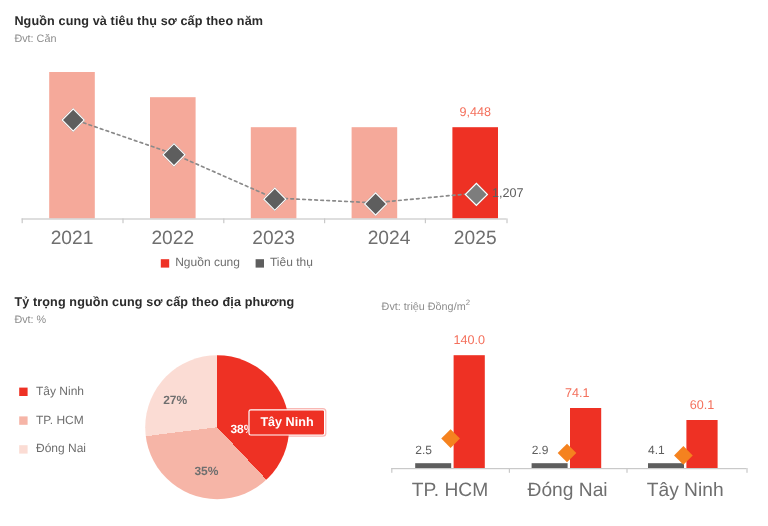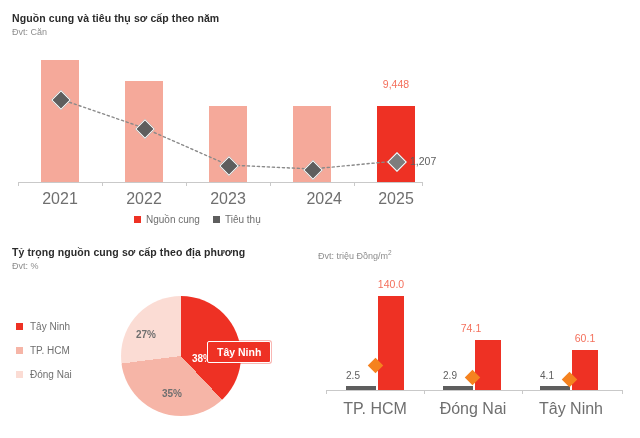--- a/index.html
+++ b/index.html
@@ -123,21 +123,21 @@
   <div class="subtitle">Đvt: Căn</div>
 
   <div class="plot" style="left:0; top:38px; width:420px; height:150px;">
 
     <div class="bar" style="left:29px; top:10px; width:38px; height:122px; background:#f5a99a;"></div>
     <div class="bar" style="left:113px; top:31px; width:38px; height:101px; background:#f5a99a;"></div>
     <div class="bar" style="left:197px; top:56px; width:38px; height:76px; background:#f5a99a;"></div>
     <div class="bar" style="left:281px; top:56px; width:38px; height:76px; background:#f5a99a;"></div>
     <div class="bar" style="left:365px; top:56px; width:38px; height:76px; background:#ee3124;"></div>
 
-    <div class="val-label" style="left:355px; top:28px; width:58px; color:#f4705c; font-size:10.5px;">9,448</div>
+    <div class="val-label" style="left:355px; top:38px; width:58px; color:#f4705c; font-size:10.5px;">9,448</div>
 
     <svg style="position:absolute; left:0; top:0; width:420px; height:150px; overflow:visible;">
       <polyline points="48,49 132,78 216,115 300,119 384,111" fill="none" stroke="#8a8a8a" stroke-width="1.4" stroke-dasharray="2.2 2.8" stroke-linecap="round"></polyline>
     </svg>
 
     <div class="diamond" style="left:42px; top:43px; width:12px; height:12px; background:#5e5e5e; border:1.5px solid #ffffff;"></div>
     <div class="diamond" style="left:126px; top:72px; width:12px; height:12px; background:#5e5e5e; border:1.5px solid #ffffff;"></div>
     <div class="diamond" style="left:210px; top:109px; width:12px; height:12px; background:#5e5e5e; border:1.5px solid #ffffff;"></div>
     <div class="diamond" style="left:294px; top:113px; width:12px; height:12px; background:#5e5e5e; border:1.5px solid #ffffff;"></div>
     <div class="diamond" style="left:378px; top:105px; width:12px; height:12px; background:#7d7d7d; border:1.5px solid #ffffff;"></div>
@@ -212,21 +212,21 @@
     <div class="bar" style="left:28px; top:104px; width:30px; height:4px; background:#5e5e5e;"></div>
     <div class="bar" style="left:60px; top:14px; width:26px; height:94px; background:#ee3124;"></div>
     <div class="diamond" style="left:52px; top:78px; width:11px; height:11px; background:#f5821f;"></div>
     <div class="val-label" style="left:18px; top:88px; width:34px; color:#5e5e5e;">2.5</div>
     <div class="val-label" style="left:46px; top:-4px; width:54px; color:#f4705c; font-size:10.5px;">140.0</div>
 
     <div class="bar" style="left:125px; top:104px; width:30px; height:4px; background:#5e5e5e;"></div>
     <div class="bar" style="left:157px; top:58px; width:26px; height:50px; background:#ee3124;"></div>
     <div class="diamond" style="left:149px; top:90px; width:11px; height:11px; background:#f5821f;"></div>
     <div class="val-label" style="left:115px; top:88px; width:34px; color:#5e5e5e;">2.9</div>
-    <div class="val-label" style="left:126px; top:40px; width:54px; color:#f4705c; font-size:10.5px;">74.1</div>
+    <div class="val-label" style="left:136px; top:40px; width:54px; color:#f4705c; font-size:10.5px;">74.1</div>
 
     <div class="bar" style="left:222px; top:104px; width:30px; height:4px; background:#5e5e5e;"></div>
     <div class="bar" style="left:254px; top:68px; width:26px; height:40px; background:#ee3124;"></div>
     <div class="diamond" style="left:246px; top:92px; width:11px; height:11px; background:#f5821f;"></div>
     <div class="val-label" style="left:212px; top:88px; width:34px; color:#5e5e5e;">4.1</div>
     <div class="val-label" style="left:240px; top:50px; width:54px; color:#f4705c; font-size:10.5px;">60.1</div>
 
     <div class="axis-line" style="left:8px; top:108px; width:296px;"></div>
     <div class="tick" style="left:8px;   top:108px; height:4px;"></div>
     <div class="tick" style="left:106px; top:108px; height:4px;"></div>

